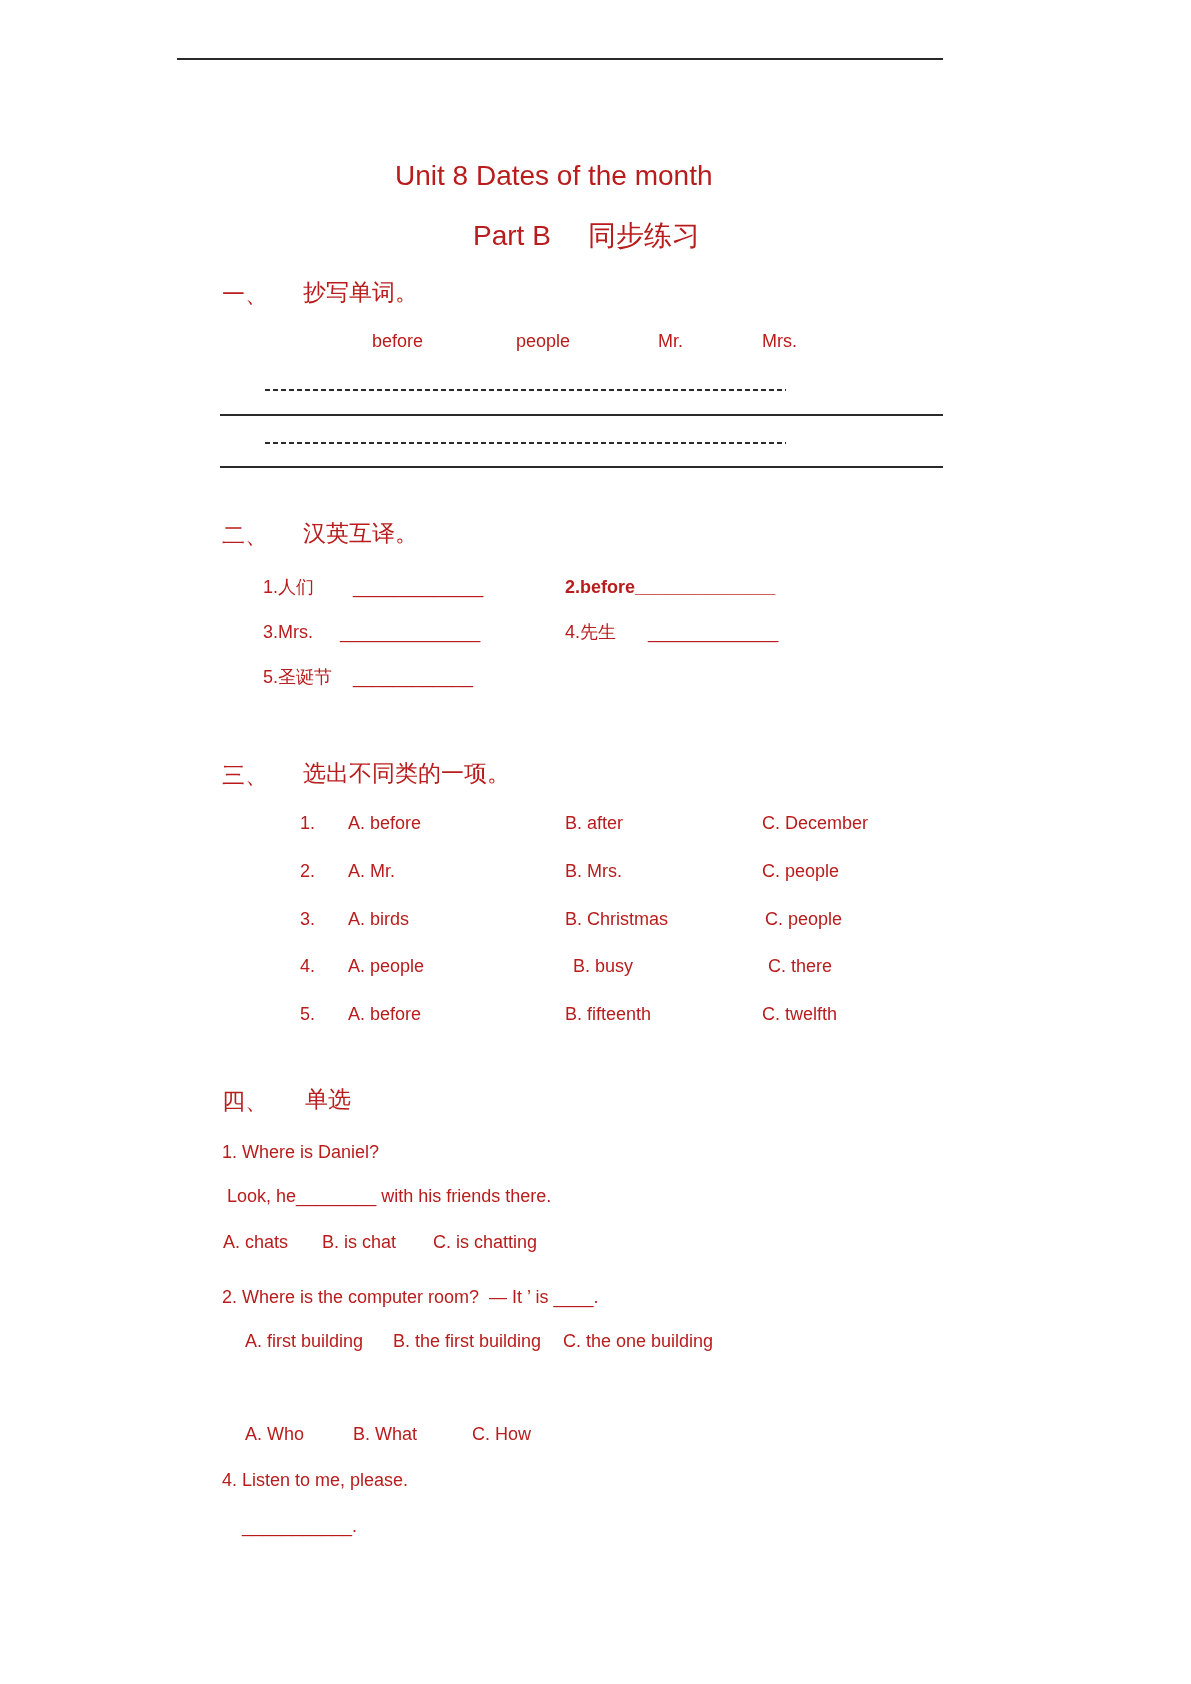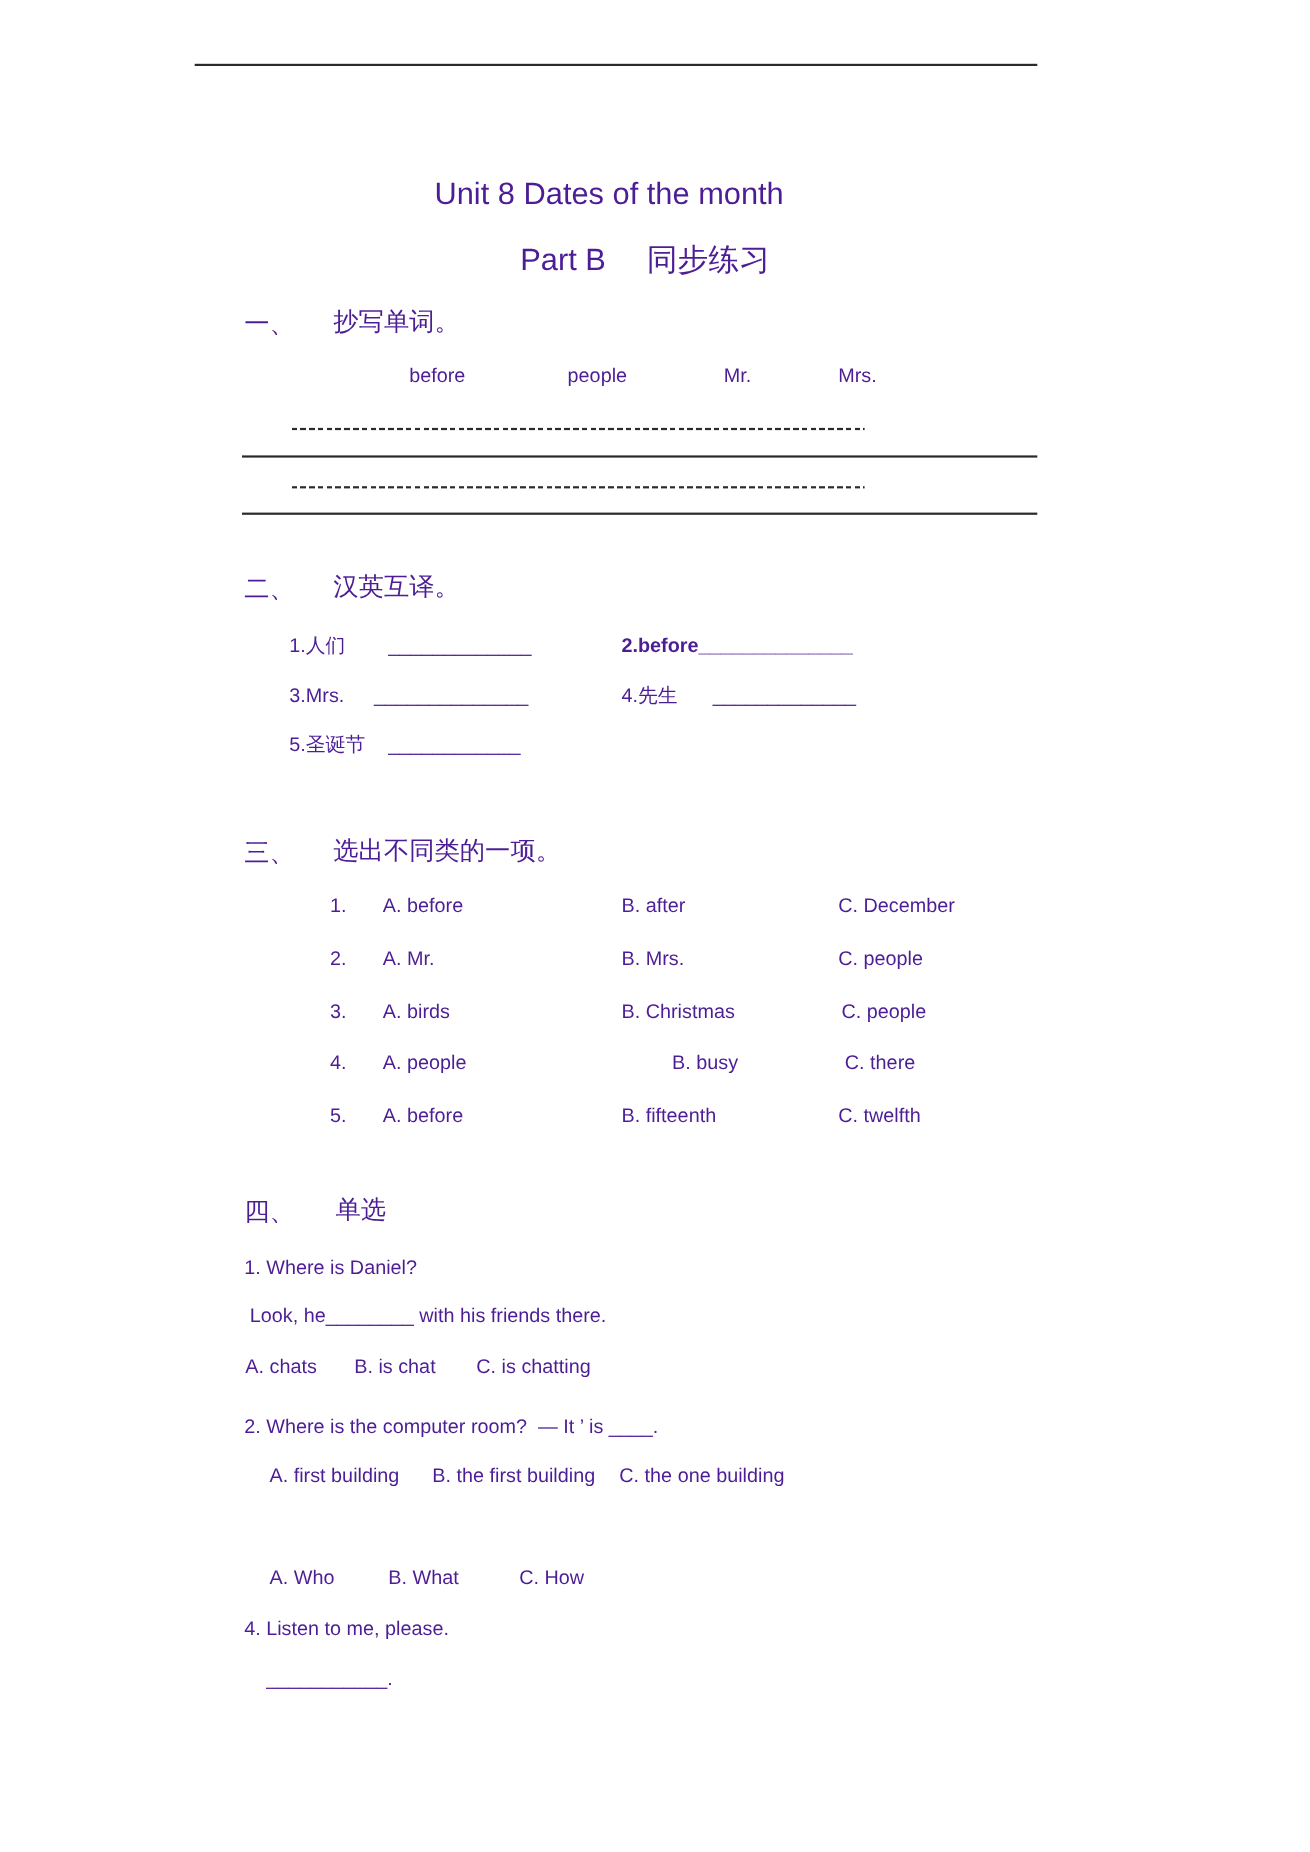--- a/index.html
+++ b/index.html
@@ -1,21 +1,21 @@
 <!DOCTYPE html>
 <html><head>
 <meta charset="utf-8">
 <style>
   html,body{margin:0;padding:0;background:#ffffff;}
   .page{
     position:relative;
     width:943px;height:1684px;
     background:#ffffff;
     font-family:"Liberation Sans","DejaVu Sans",sans-serif;
-    color:#4c1d95;
+    color:#b91c1c;
     overflow:hidden;
   }
   .t{position:absolute;white-space:pre;line-height:1.15;}
   .title{font-size:28px;}
   .hdr{font-size:23px;}
   .body{font-size:18px;}
   .rule{position:absolute;height:2px;background:#2a2a2a;}
   .dashes{
     position:absolute;height:2px;
     background:repeating-linear-gradient(90deg,#2b2b2b 0 5px,transparent 5px 8px);
@@ -77,21 +77,21 @@
   </div>
   <div>
     <span class="t body" style="left:300px;top:909px;">3.</span>
     <span class="t body" style="left:348px;top:909px;">A. birds</span>
     <span class="t body" style="left:565px;top:909px;">B. Christmas</span>
     <span class="t body" style="left:765px;top:909px;">C. people</span>
   </div>
   <div>
     <span class="t body" style="left:300px;top:956px;">4.</span>
     <span class="t body" style="left:348px;top:956px;">A. people</span>
-    <span class="t body" style="left:573px;top:956px;margin-left:38px;">B. busy</span>
+    <span class="t body" style="left:573px;top:956px;">B. busy</span>
     <span class="t body" style="left:768px;top:956px;">C. there</span>
   </div>
   <div>
     <span class="t body" style="left:300px;top:1004px;">5.</span>
     <span class="t body" style="left:348px;top:1004px;">A. before</span>
     <span class="t body" style="left:565px;top:1004px;">B. fifteenth</span>
     <span class="t body" style="left:762px;top:1004px;">C. twelfth</span>
   </div>
 
   <div class="t hdr" style="left:222px;top:1088px;">四、</div>

